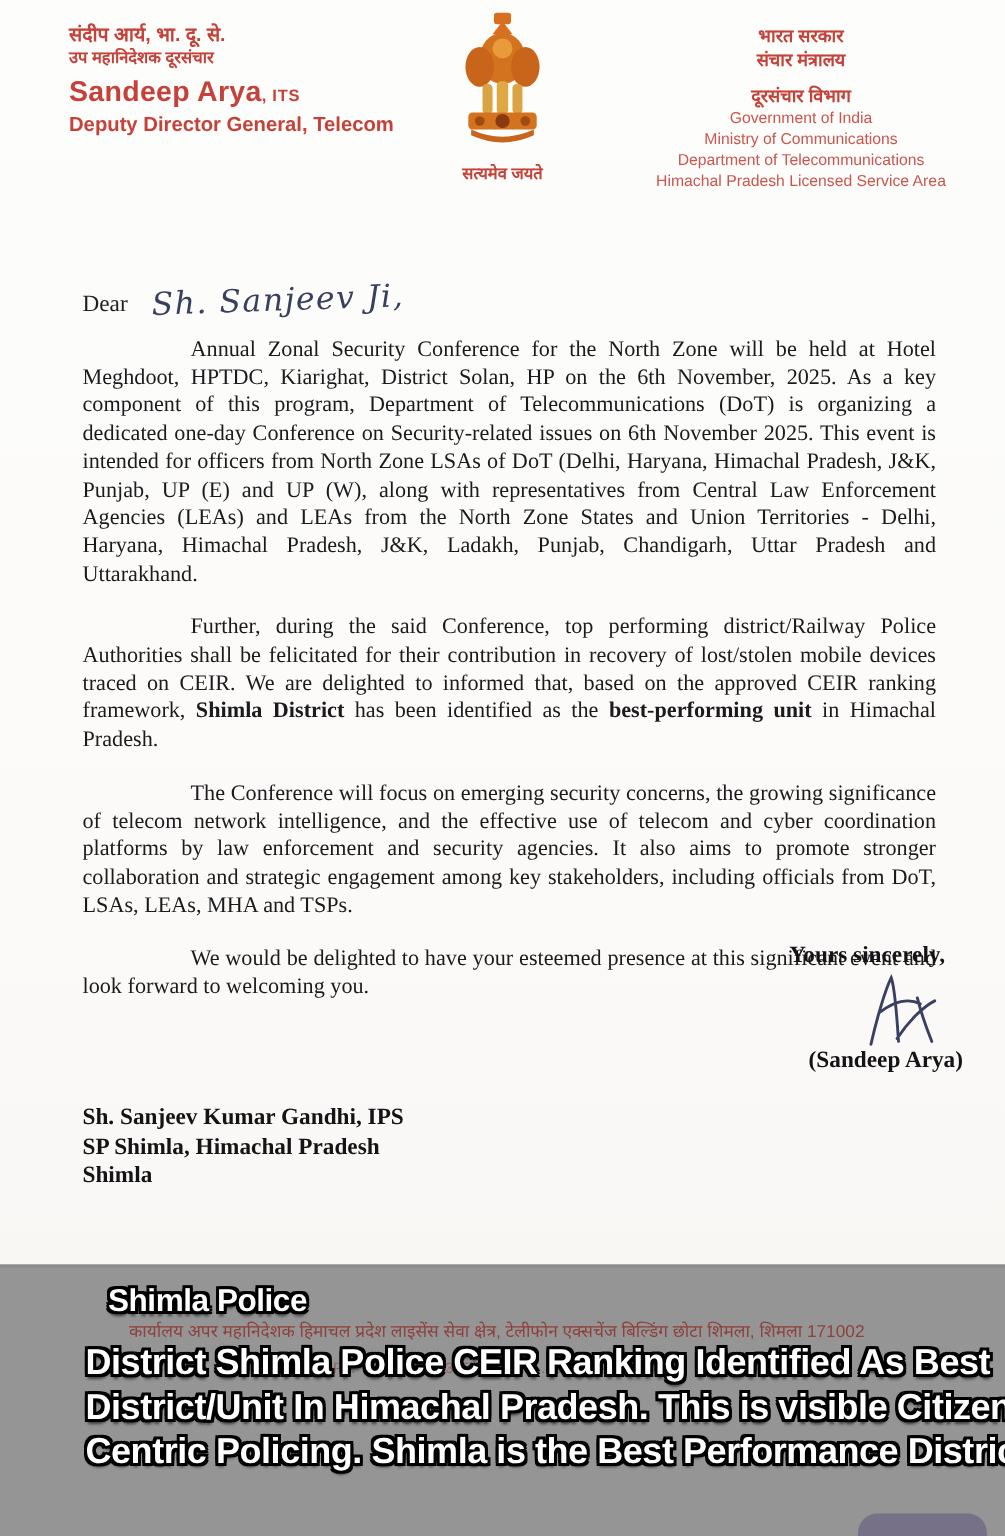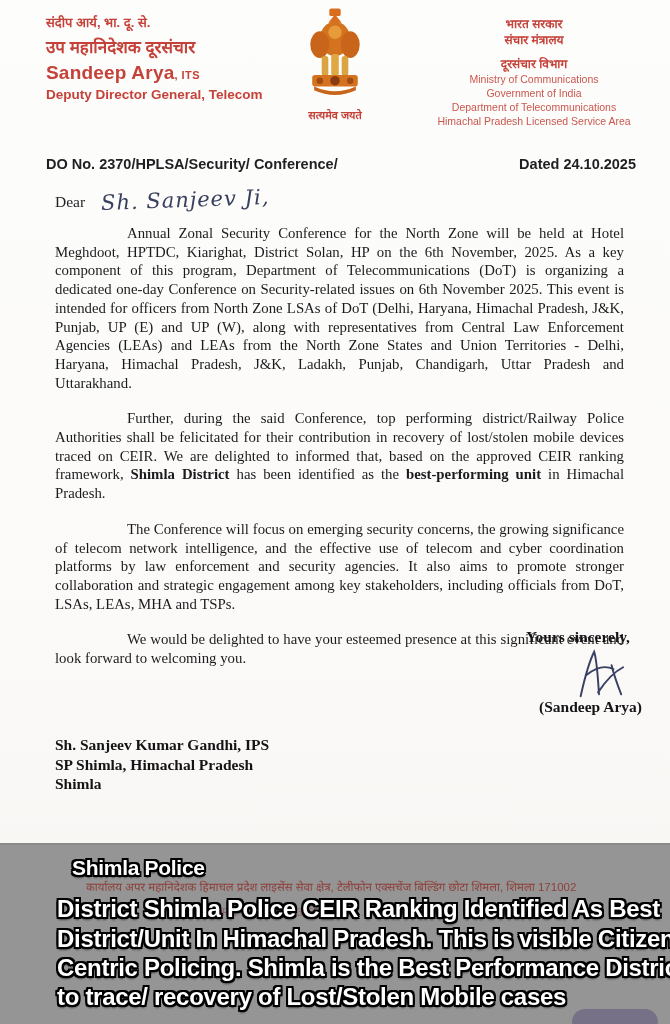--- a/index.html
+++ b/index.html
@@ -3,21 +3,21 @@
 <meta charset="utf-8">
 <style>
   html,body{margin:0;padding:0;background:#777;}
   .page{position:relative;width:670px;height:1024px;overflow:hidden;background:#4d7c0f;
         font-family:"Liberation Serif", serif;}
   
   .letter{position:absolute;inset:0;background:linear-gradient(180deg,#fdfdfc 0%,#fbfaf8 60%,#f6f5f2 100%);}
   
   .hdr-left{position:absolute;left:46px;top:16px;color:#c5423a;font-family:"Liberation Sans",sans-serif;line-height:1.15;}
   .hdr-left .hi1{font-size:13px;font-weight:bold;}
-  .hdr-left .hi2{font-size:17px;font-weight:bold;margin-top:7px;}
+  .hdr-left .hi2{font-size:11px;font-weight:bold;margin-top:2px;}
   .hdr-left .name{font-size:19px;font-weight:bold;margin-top:5px;letter-spacing:.2px;}
   .hdr-left .its{font-size:11px;font-weight:bold;letter-spacing:.5px;}
   .hdr-left .desig{font-size:13.5px;font-weight:bold;margin-top:3px;}
   
   .emblem{position:absolute;left:50%;transform:translateX(-50%);top:6px;width:130px;text-align:center;}
   .emblem svg{display:block;margin:0 auto;}
   .emblem .motto{color:#c5423a;font-size:11px;font-weight:bold;margin-top:1px;font-family:"Liberation Sans",sans-serif;}
   
   .hdr-right{position:absolute;right:26px;top:16px;width:220px;text-align:center;color:#c5423a;
              font-family:"Liberation Sans",sans-serif;}
@@ -89,30 +89,26 @@
         <path d="M18 84 Q40 94 62 84 L62 88 Q40 98 18 88 Z" fill="#c9651b"></path>
       </svg>
       <div class="motto">सत्यमेव जयते</div>
     </div>
 
     <div class="hdr-right">
       <div class="hi">भारत सरकार</div>
       <div class="hi">संचार मंत्रालय</div>
       <div class="gap"></div>
       <div class="hi">दूरसंचार विभाग</div>
+      <div class="en">Government of India</div>
       <div class="en">Ministry of Communications</div>
-      <div class="en">Government of India</div>
       <div class="en">Department of Telecommunications</div>
       <div class="en">Himachal Pradesh Licensed Service Area</div>
     </div>
 
-    <div class="do-line">
-      <span>DO No. 2370/HPLSA/Security/ Conference/</span>
-      <span>Dated 24.10.2025</span>
-    </div>
 
     <div class="salutation">
       <span>Dear</span><span class="hand">Sh. Sanjeev Ji,</span>
     </div>
 
     <div class="body-text">
       <p>Annual Zonal Security Conference for the North Zone will be held at Hotel Meghdoot, HPTDC, Kiarighat, District Solan, HP on the 6th November, 2025. As a key component of this program, Department of Telecommunications (DoT) is organizing a dedicated one-day Conference on Security-related issues on 6th November 2025. This event is intended for officers from North Zone LSAs of DoT (Delhi, Haryana, Himachal Pradesh, J&amp;K, Punjab, UP (E) and UP (W), along with representatives from Central Law Enforcement Agencies (LEAs) and LEAs from the North Zone States and Union Territories - Delhi, Haryana, Himachal Pradesh, J&amp;K, Ladakh, Punjab, Chandigarh, Uttar Pradesh and Uttarakhand.</p>
       <p><span>Further, during the said Conference, top performing district/Railway Police Authorities shall be felicitated for their contribution in recovery of lost/stolen mobile devices traced on CEIR. We are delighted to informed that, based on the approved CEIR ranking framework, </span><span class="b">Shimla District</span><span> has been identified as the </span><span class="b">best-performing unit</span><span> in Himachal Pradesh.</span></p>
       <p>The Conference will focus on emerging security concerns, the growing significance of telecom network intelligence, and the effective use of telecom and cyber coordination platforms by law enforcement and security agencies. It also aims to promote stronger collaboration and strategic engagement among key stakeholders, including officials from DoT, LSAs, LEAs, MHA and TSPs.</p>
       <p>We would be delighted to have your esteemed presence at this significant event and look forward to welcoming you.</p>
@@ -131,17 +127,16 @@
     </div>
   </div>
 
   <div class="overlay">
     <div class="bleed1">कार्यालय अपर महानिदेशक हिमाचल प्रदेश लाइसेंस सेवा क्षेत्र, टेलीफोन एक्सचेंज बिल्डिंग छोटा शिमला, शिमला 171002</div>
     <div class="bleed2">Ph. +91-177-2623555, Email: ...dot@gov.in</div>
     <div class="cap cap-title">Shimla Police</div>
     <div class="cap cap-line cl0">District Shimla Police CEIR Ranking Identified As Best</div>
     <div class="cap cap-line cl1">District/Unit In Himachal Pradesh. This is visible Citizen</div>
     <div class="cap cap-line cl2">Centric Policing. Shimla is the Best Performance District</div>
-    <div class="cap cap-line cl3">to trace/ recovery of Lost/Stolen Mobile cases</div>
     <div class="pill"></div>
   </div>
 
 </div>
 
 </body></html>

